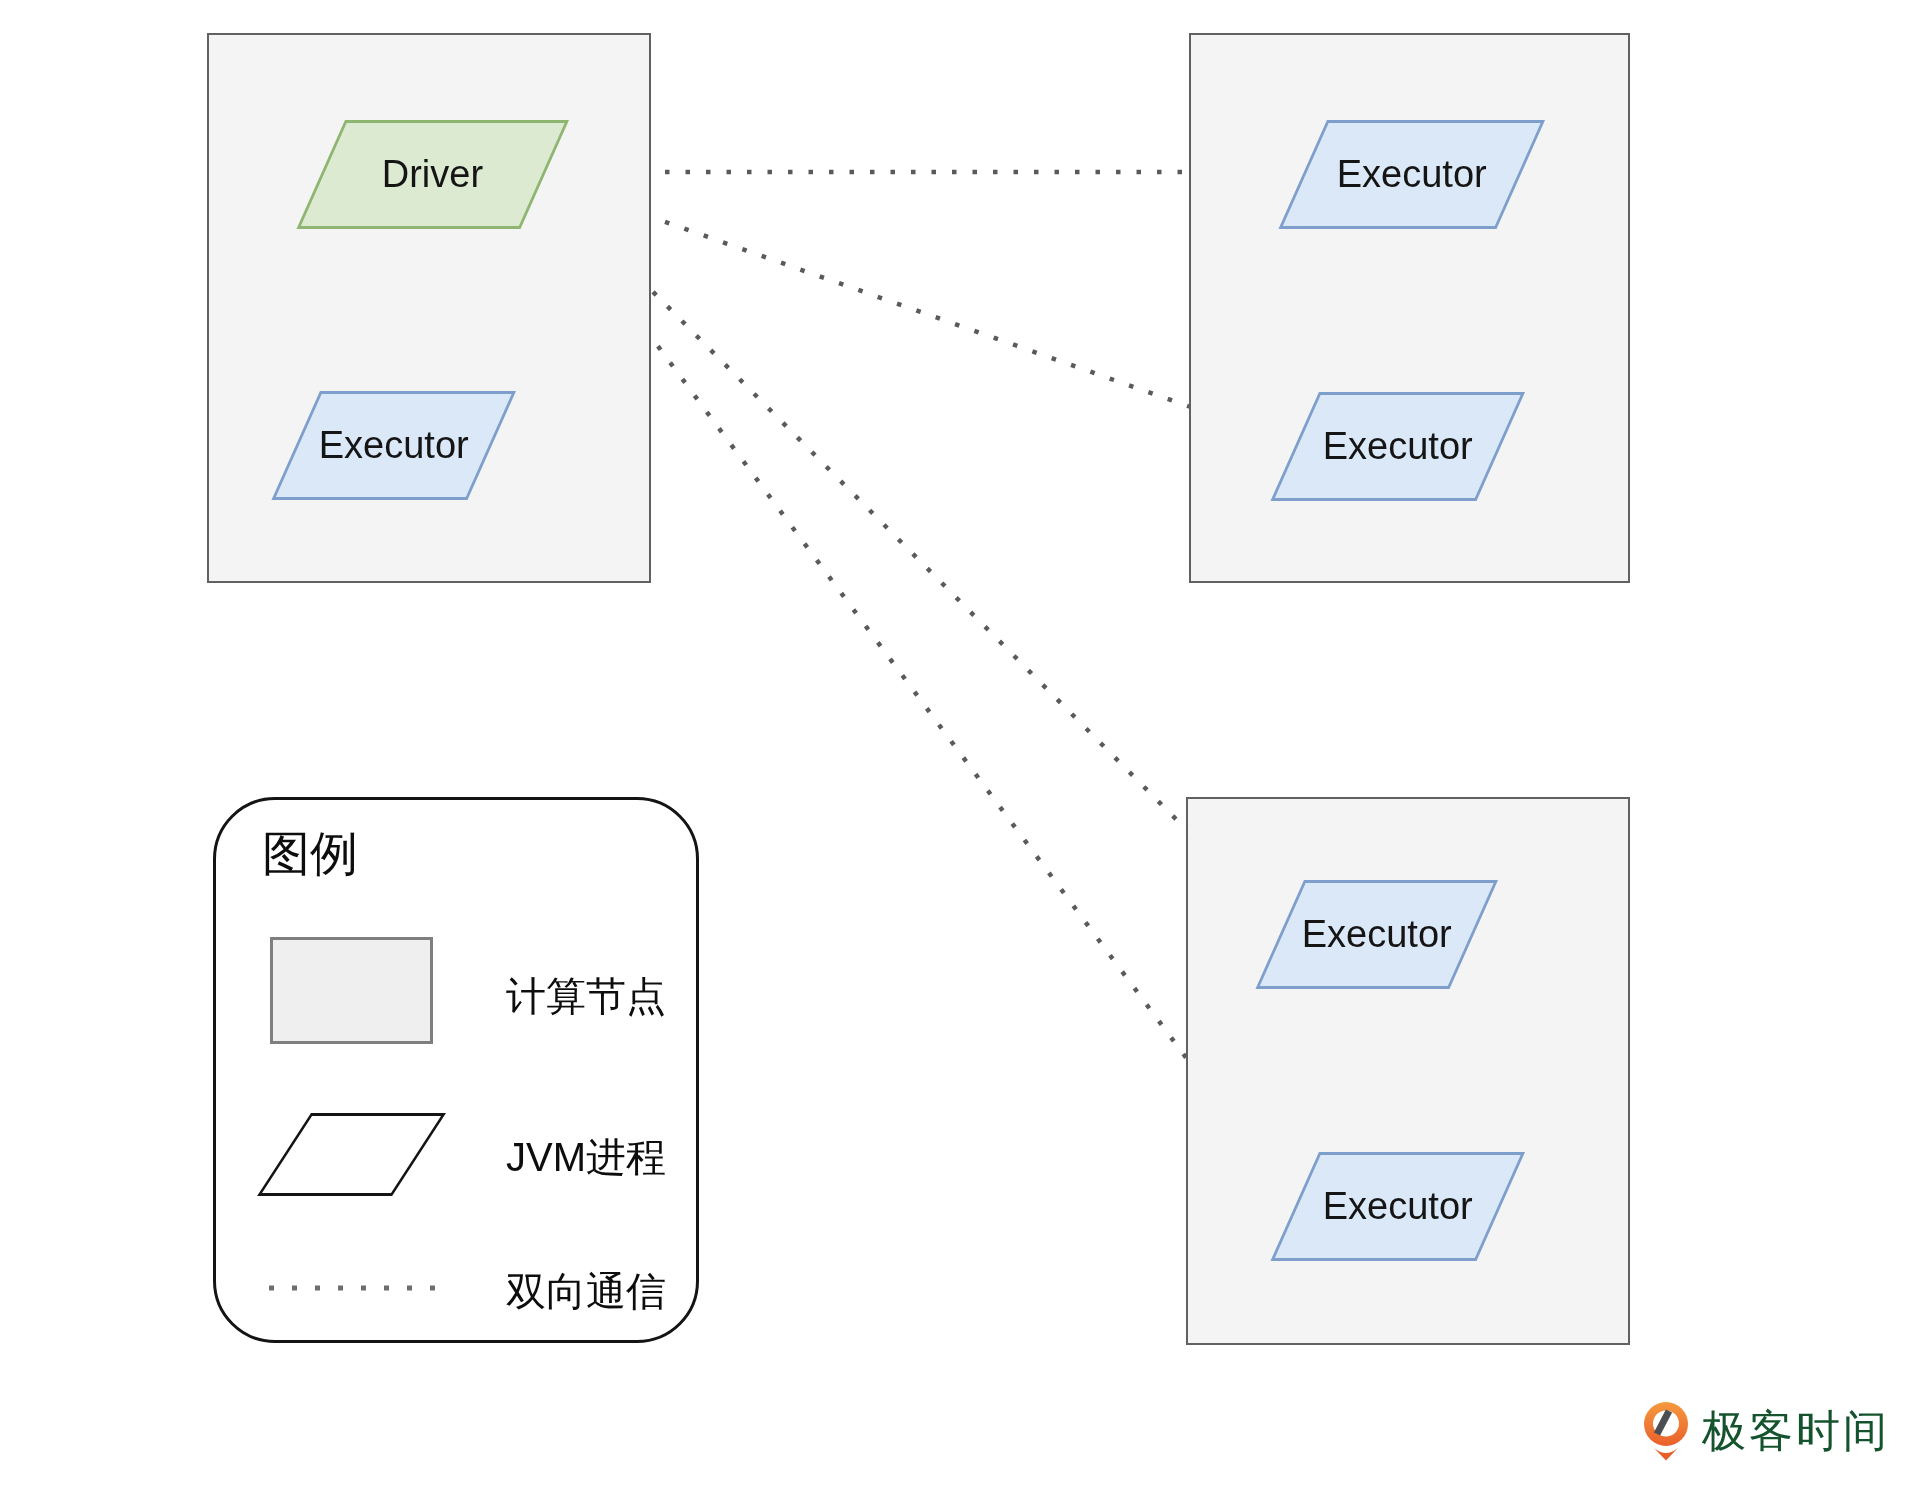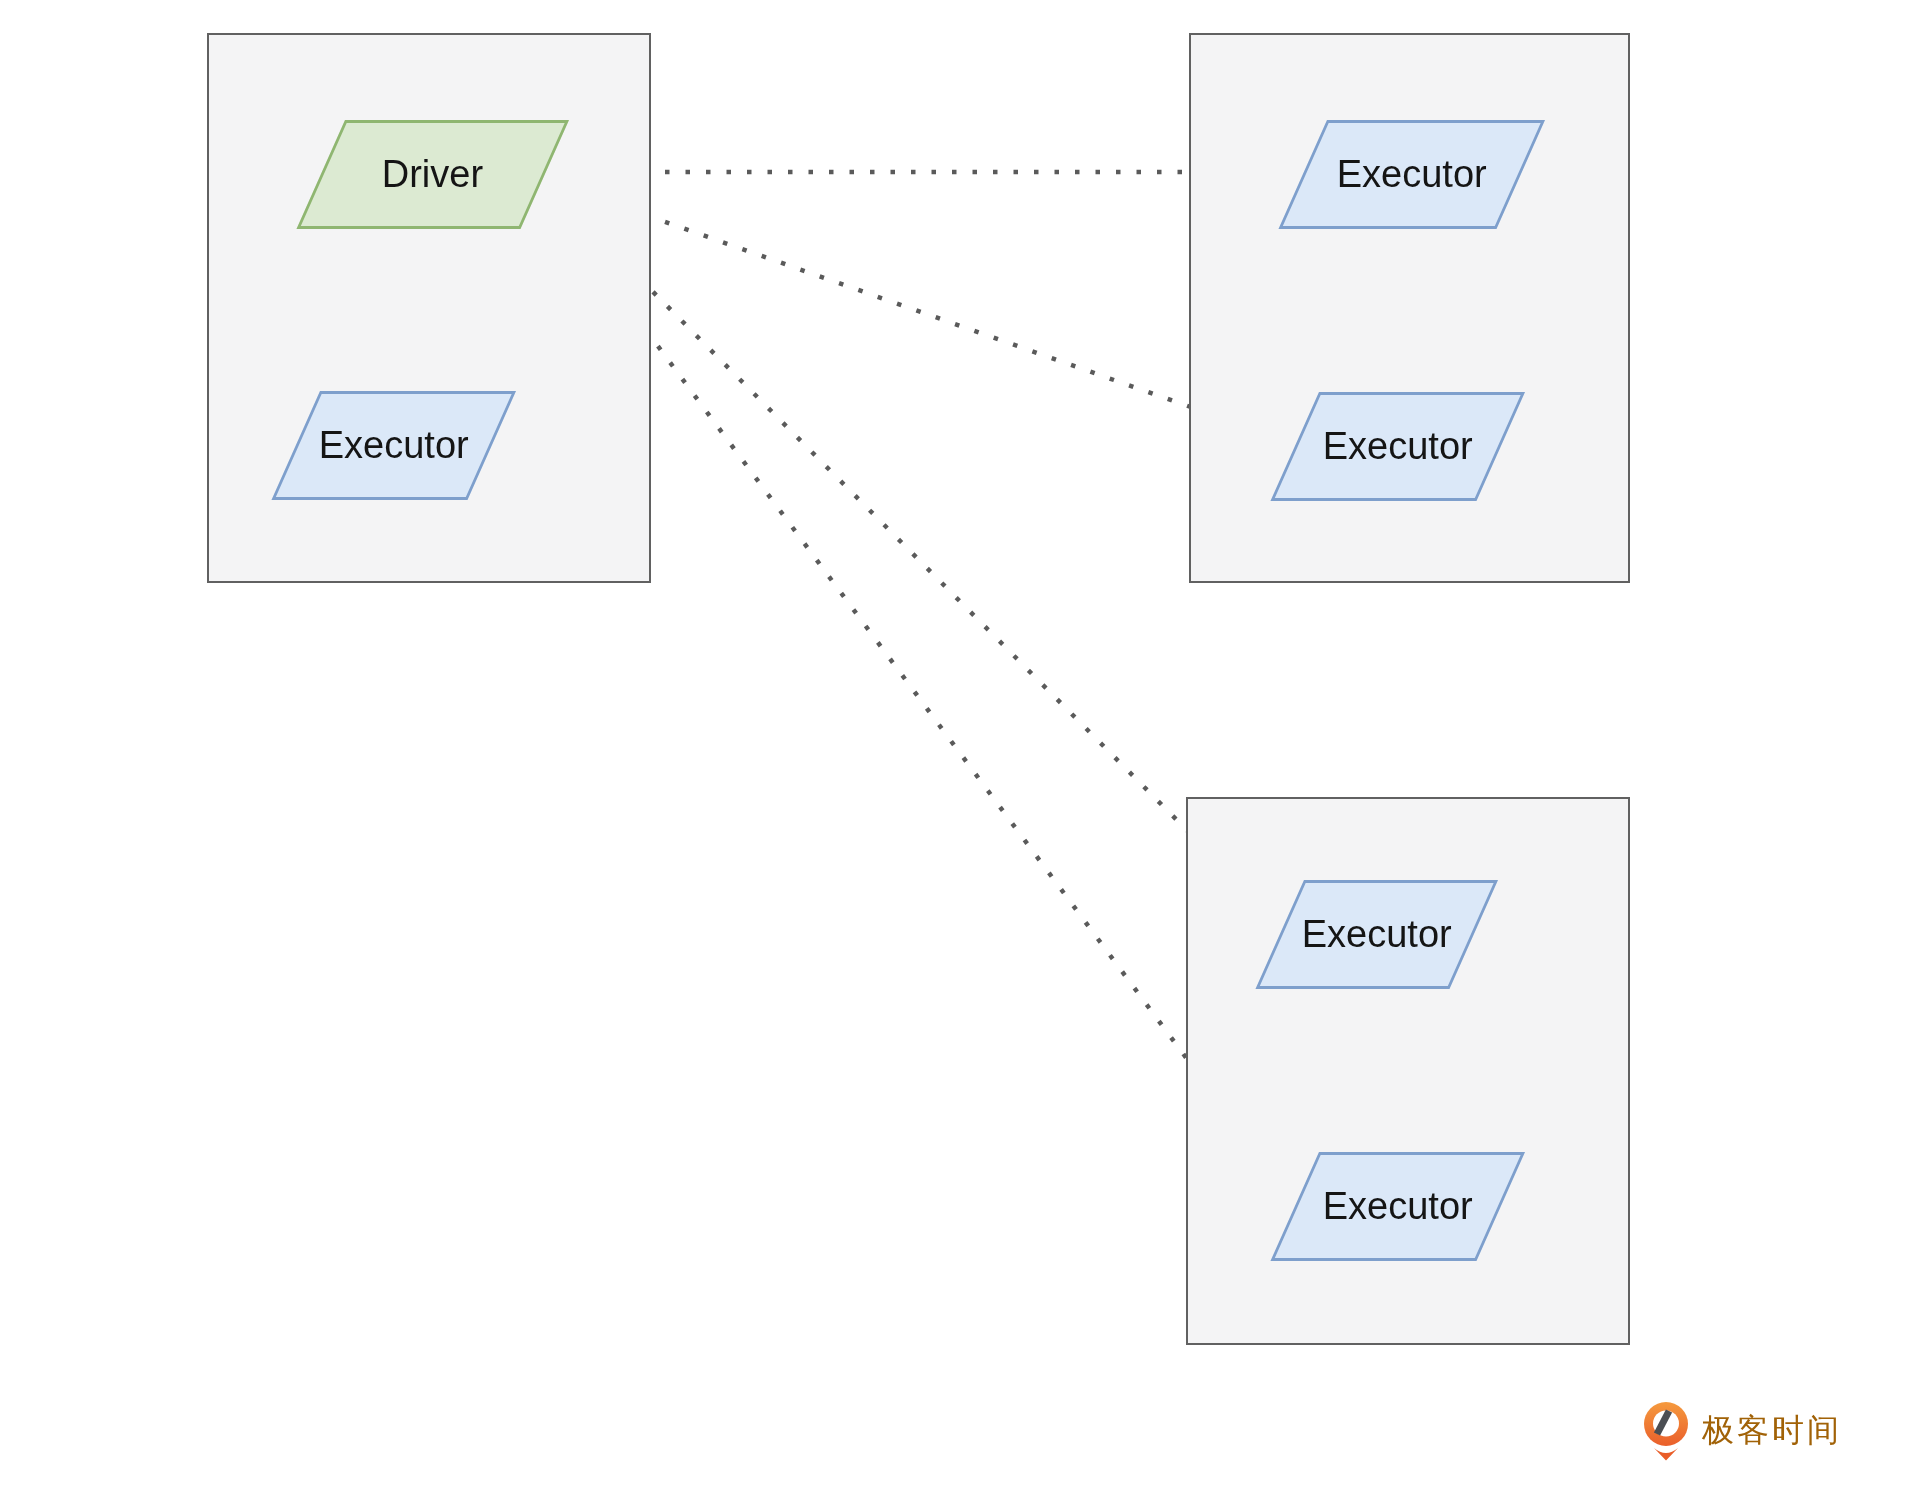--- a/index.html
+++ b/index.html
@@ -35,21 +35,21 @@
     transform:skewX(-33deg);transform-origin:top left;
   }
   .legend-dotted{position:absolute;left:47px;top:478px;}
   .legend-label{position:absolute;left:290px;font-size:40px;color:#0d0d0d;white-space:nowrap;}
   .legend-label.row1{top:169px;}
   .legend-label.row2{top:330px;}
   .legend-label.row3{top:464px;}
   .logo{
     position:absolute;left:1643px;top:1400px;height:62px;display:flex;align-items:center;gap:13px;z-index:2;
   }
-  .logo-text{font-size:32px;letter-spacing:3px;color:#a16207;white-space:nowrap;}
+  .logo-text{font-size:44px;letter-spacing:3px;color:#14532d;white-space:nowrap;}
 </style>
 </head>
 <body>
 
 <div class="canvas">
 
   <svg class="connectors" width="1920" height="1503" viewBox="0 0 1920 1503">
     <g stroke="#5a5a5a" stroke-width="4.5" stroke-dasharray="4.5 16" fill="none" stroke-linecap="butt">
       <line x1="411" y1="233" x2="411" y2="383"></line>
       <line x1="542" y1="172" x2="1299" y2="172"></line>
@@ -79,20 +79,34 @@
 
   <div class="node-box" style="left:1186px;top:797px;width:440px;height:544px;">
     <div class="para blue" style="left:116px;top:81px;width:194px;">
       <span class="para-label">Executor</span>
     </div>
     <div class="para blue" style="left:131px;top:353px;width:206px;">
       <span class="para-label">Executor</span>
     </div>
   </div>
 
+  <div class="legend">
+    <div class="legend-title">图例</div>
+
+    <div class="legend-swatch-rect"></div>
+    <div class="legend-label row1">计算节点</div>
+
+    <div class="legend-swatch-para"></div>
+    <div class="legend-label row2">JVM进程</div>
+
+    <svg class="legend-dotted" width="200" height="20" viewBox="0 0 200 20">
+      <line x1="6" y1="10" x2="190" y2="10" stroke="#6e6e6e" stroke-width="5" stroke-dasharray="5 18" stroke-linecap="butt"></line>
+    </svg>
+    <div class="legend-label row3">双向通信</div>
+  </div>
 
   <div class="logo">
     <svg width="46" height="60" viewBox="0 0 46 60">
       <defs>
         <linearGradient id="lg-orange" x1="0" y1="0" x2="0" y2="1">
           <stop offset="0" stop-color="#f59a3e"></stop>
           <stop offset="1" stop-color="#ea5f2b"></stop>
         </linearGradient>
       </defs>
       <circle cx="23" cy="23" r="22" fill="url(#lg-orange)"></circle>

